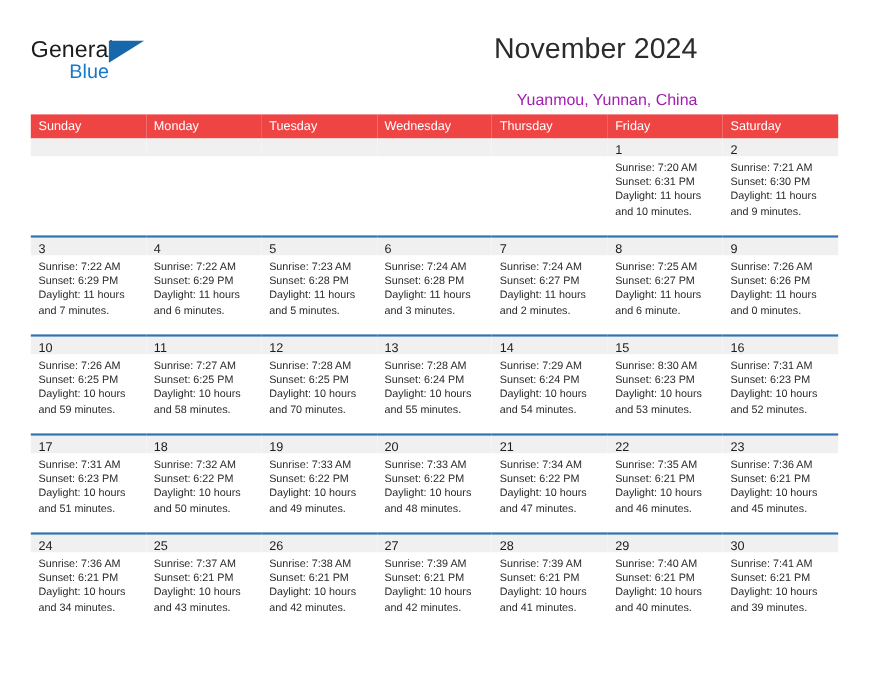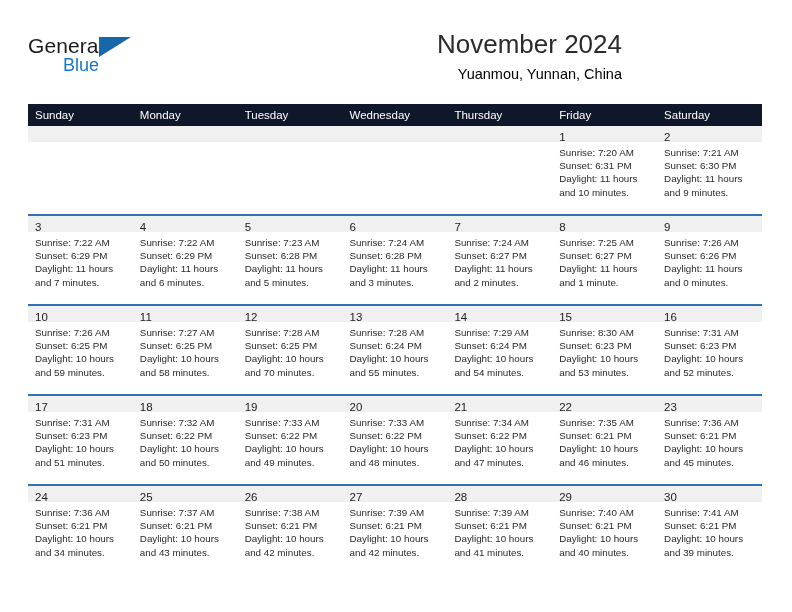--- a/index.html
+++ b/index.html
@@ -58,49 +58,49 @@
     position: absolute;
     left: 35px;
     top: 21px;
     font-size: 18px;
     color: #1878c8;
     font-family: "Liberation Sans", sans-serif;
   }
 
   .title-wrap {
     position: absolute;
-    right: 12px;
+    right: 0;
     top: 0;
     text-align: right;
   }
   .cal-title {
     font-size: 26px;
     color: #2b2b2b;
     line-height: 32px;
     white-space: nowrap;
   }
   .cal-subtitle {
     font-size: 14.5px;
-    color: #000000;
+    color: #a21caf;
     line-height: 22px;
-    margin-top: 3px;
+    margin-top: 20px;
     white-space: nowrap;
   }
 
   
   .cal {
     position: absolute;
     left: 28px;
     top: 104px;
     width: 734px;
     border-collapse: collapse;
     table-layout: fixed;
   }
   .cal th {
-    background: #0f172a;
+    background: #ef4444;
     color: #ffffff;
     font-size: 11.5px;
     font-weight: normal;
     text-align: left;
     padding: 5px 0 5px 7px;
     height: 12px;
     border: none;
   }
   .cal td {
     vertical-align: top;
@@ -280,21 +280,21 @@
             <div class="line">Daylight: 11 hours</div>
             <div class="line">and 2 minutes.</div>
           </div>
         </td>
         <td>
           <div class="daynum-band"><span class="daynum">8</span></div>
           <div class="cellbody">
             <div class="line">Sunrise: 7:25 AM</div>
             <div class="line">Sunset: 6:27 PM</div>
             <div class="line">Daylight: 11 hours</div>
-            <div class="line">and 1 minute.</div>
+            <div class="line">and 6 minute.</div>
           </div>
         </td>
         <td>
           <div class="daynum-band"><span class="daynum">9</span></div>
           <div class="cellbody">
             <div class="line">Sunrise: 7:26 AM</div>
             <div class="line">Sunset: 6:26 PM</div>
             <div class="line">Daylight: 11 hours</div>
             <div class="line">and 0 minutes.</div>
           </div>

